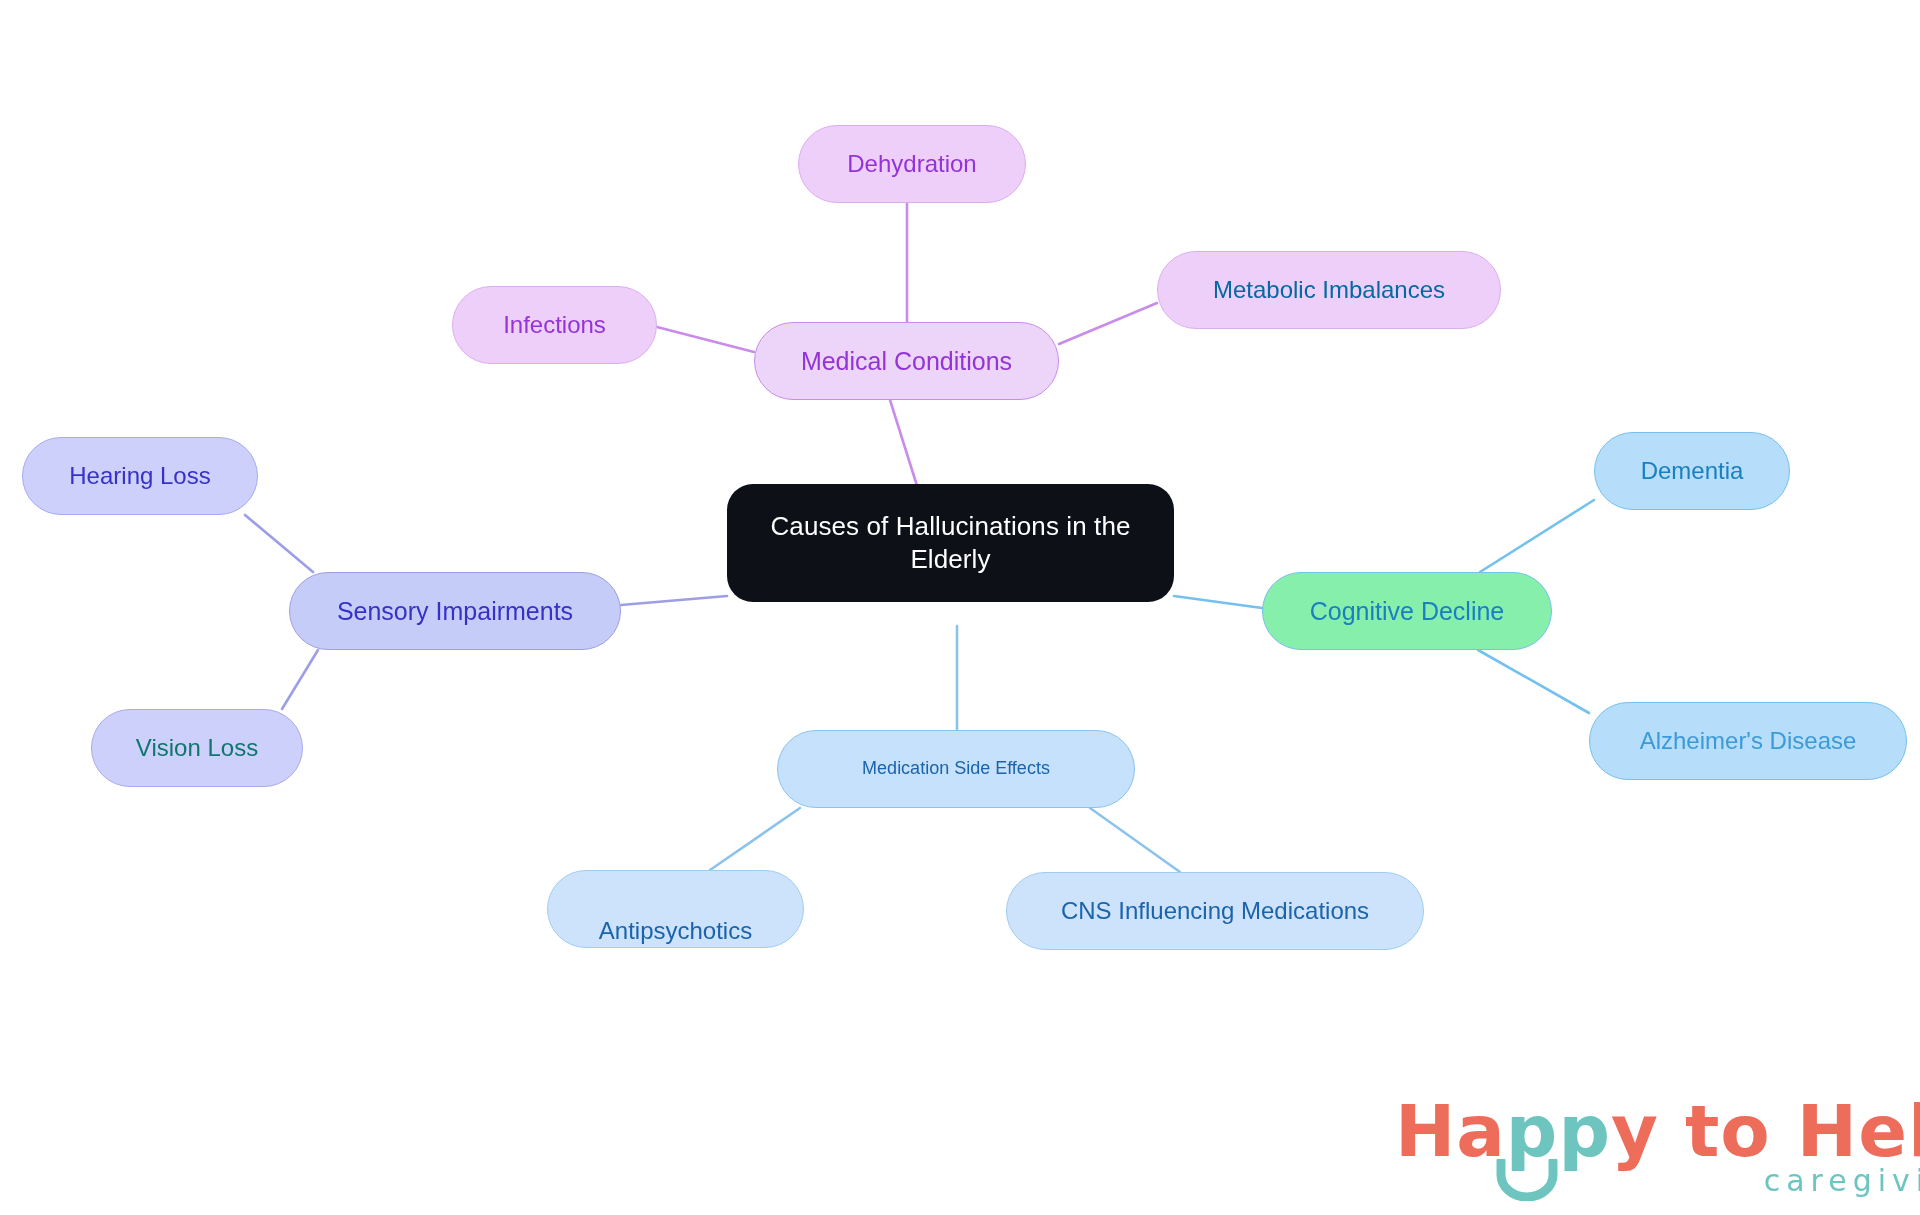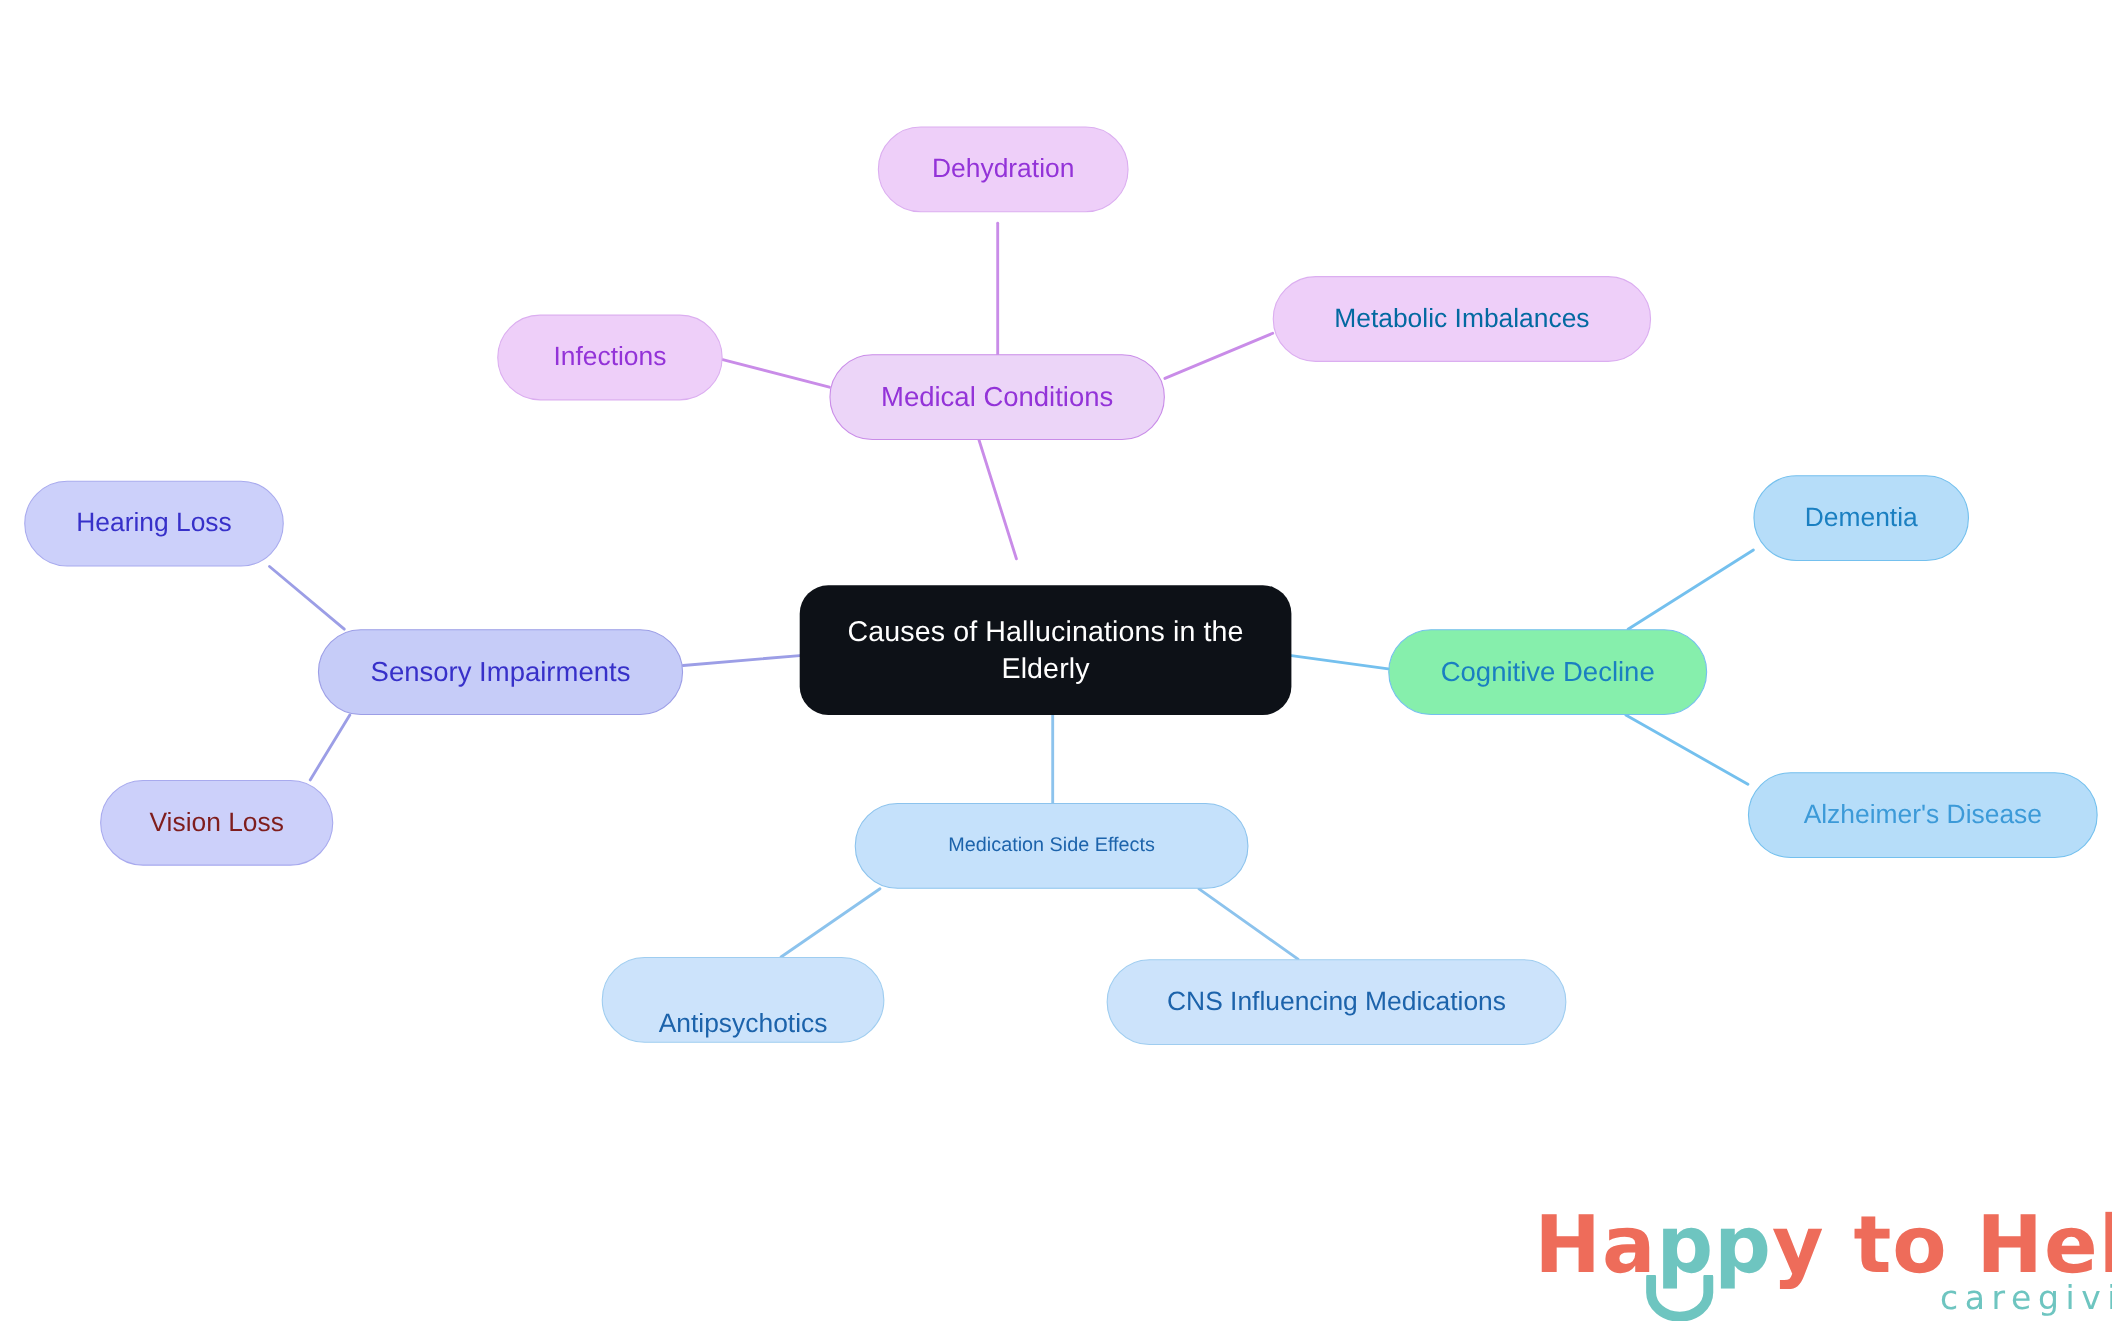--- a/index.html
+++ b/index.html
@@ -101,29 +101,29 @@
       <line x1="318" y1="650" x2="282" y2="709" stroke="#9c9ee6" stroke-width="2.6" stroke-linecap="round"></line>
       <line x1="1174" y1="596" x2="1262" y2="608" stroke="#74c0ee" stroke-width="2.6" stroke-linecap="round"></line>
       <line x1="1480" y1="572" x2="1594" y2="500" stroke="#74c0ee" stroke-width="2.6" stroke-linecap="round"></line>
       <line x1="1478" y1="650" x2="1589" y2="713" stroke="#74c0ee" stroke-width="2.6" stroke-linecap="round"></line>
       <line x1="957" y1="626" x2="957" y2="730" stroke="#8cc3ed" stroke-width="2.6" stroke-linecap="round"></line>
       <line x1="800" y1="808" x2="710" y2="870" stroke="#8cc3ed" stroke-width="2.6" stroke-linecap="round"></line>
       <line x1="1090" y1="808" x2="1180" y2="872" stroke="#8cc3ed" stroke-width="2.6" stroke-linecap="round"></line>
     </svg>
 
   <div id="nodes">
-      <div class="node root" style="left: 727px; top: 532px; width: 447px; height: 118px; background: rgb(13, 17, 23); color: rgb(255, 255, 255); border-color: rgb(13, 17, 23); font-size: 26px; text-align: center;"><span class="node-label">Causes of Hallucinations in the
+      <div class="node root" style="left: 727px; top: 484px; width: 447px; height: 118px; background: rgb(13, 17, 23); color: rgb(255, 255, 255); border-color: rgb(13, 17, 23); font-size: 26px; text-align: center;"><span class="node-label">Causes of Hallucinations in the
 Elderly</span></div>
       <div class="node" style="left: 754px; top: 322px; width: 305px; height: 78px; background: rgb(236, 213, 248); color: rgb(147, 51, 216); border-color: rgb(201, 140, 232); font-size: 25px;"><span class="node-label">Medical Conditions</span></div>
-      <div class="node" style="left: 798px; top: 115px; width: 228px; height: 78px; background: rgb(238, 207, 249); color: rgb(147, 51, 216); border-color: rgb(219, 174, 240); font-size: 24px;"><span class="node-label">Dehydration</span></div>
+      <div class="node" style="left: 798px; top: 125px; width: 228px; height: 78px; background: rgb(238, 207, 249); color: rgb(147, 51, 216); border-color: rgb(219, 174, 240); font-size: 24px;"><span class="node-label">Dehydration</span></div>
       <div class="node" style="left: 452px; top: 286px; width: 205px; height: 78px; background: rgb(238, 207, 249); color: rgb(147, 51, 216); border-color: rgb(219, 174, 240); font-size: 24px;"><span class="node-label">Infections</span></div>
       <div class="node" style="left: 1157px; top: 251px; width: 344px; height: 78px; background: rgb(238, 207, 249); color: #0369a1; border-color: rgb(219, 174, 240); font-size: 24px;"><span class="node-label">Metabolic Imbalances</span></div>
       <div class="node" style="left: 289px; top: 572px; width: 332px; height: 78px; background: rgb(198, 204, 248); color: rgb(55, 48, 201); border-color: rgb(156, 158, 230); font-size: 25px;"><span class="node-label">Sensory Impairments</span></div>
       <div class="node" style="left: 22px; top: 437px; width: 236px; height: 78px; background: rgb(204, 208, 250); color: rgb(55, 48, 201); border-color: rgb(168, 170, 238); font-size: 24px;"><span class="node-label">Hearing Loss</span></div>
-      <div class="node" style="left: 91px; top: 709px; width: 212px; height: 78px; background: rgb(204, 208, 250); color: #7f1d1d; border-color: rgb(168, 170, 238); font-size: 24px;"><span class="node-label">Vision Loss</span></div>
+      <div class="node" style="left: 91px; top: 709px; width: 212px; height: 78px; background: rgb(204, 208, 250); color: #0f766e; border-color: rgb(168, 170, 238); font-size: 24px;"><span class="node-label">Vision Loss</span></div>
       <div class="node" style="left: 1262px; top: 572px; width: 290px; height: 78px; background: #86efac; color: rgb(26, 127, 193); border-color: rgb(116, 192, 238); font-size: 25px;"><span class="node-label">Cognitive Decline</span></div>
       <div class="node" style="left: 1594px; top: 432px; width: 196px; height: 78px; background: rgb(182, 221, 249); color: rgb(26, 127, 193); border-color: rgb(116, 192, 238); font-size: 24px;"><span class="node-label">Dementia</span></div>
       <div class="node" style="left: 1589px; top: 702px; width: 318px; height: 78px; background: rgb(182, 221, 249); color: rgb(60, 154, 216); border-color: rgb(116, 192, 238); font-size: 24px;"><span class="node-label">Alzheimer's Disease</span></div>
       <div class="node" style="left: 777px; top: 730px; width: 358px; height: 78px; background: rgb(197, 225, 251); color: rgb(28, 99, 171); border-color: rgb(140, 195, 237); font-size: 18px;"><span class="node-label">Medication Side Effects</span></div>
       <div class="node" style="left: 547px; top: 870px; width: 257px; height: 78px; background: rgb(204, 227, 251); color: rgb(28, 99, 171); border-color: rgb(159, 205, 240); font-size: 24px; align-items: flex-end;"><span class="node-label">Antipsychotics</span></div>
       <div class="node" style="left: 1006px; top: 872px; width: 418px; height: 78px; background: rgb(204, 227, 251); color: rgb(28, 99, 171); border-color: rgb(159, 205, 240); font-size: 24px;"><span class="node-label">CNS Influencing Medications</span></div>
     </div>
 
   <div id="logo" style="left: 1395px; top: 1095px;">
     <div class="logo-wordmark">

